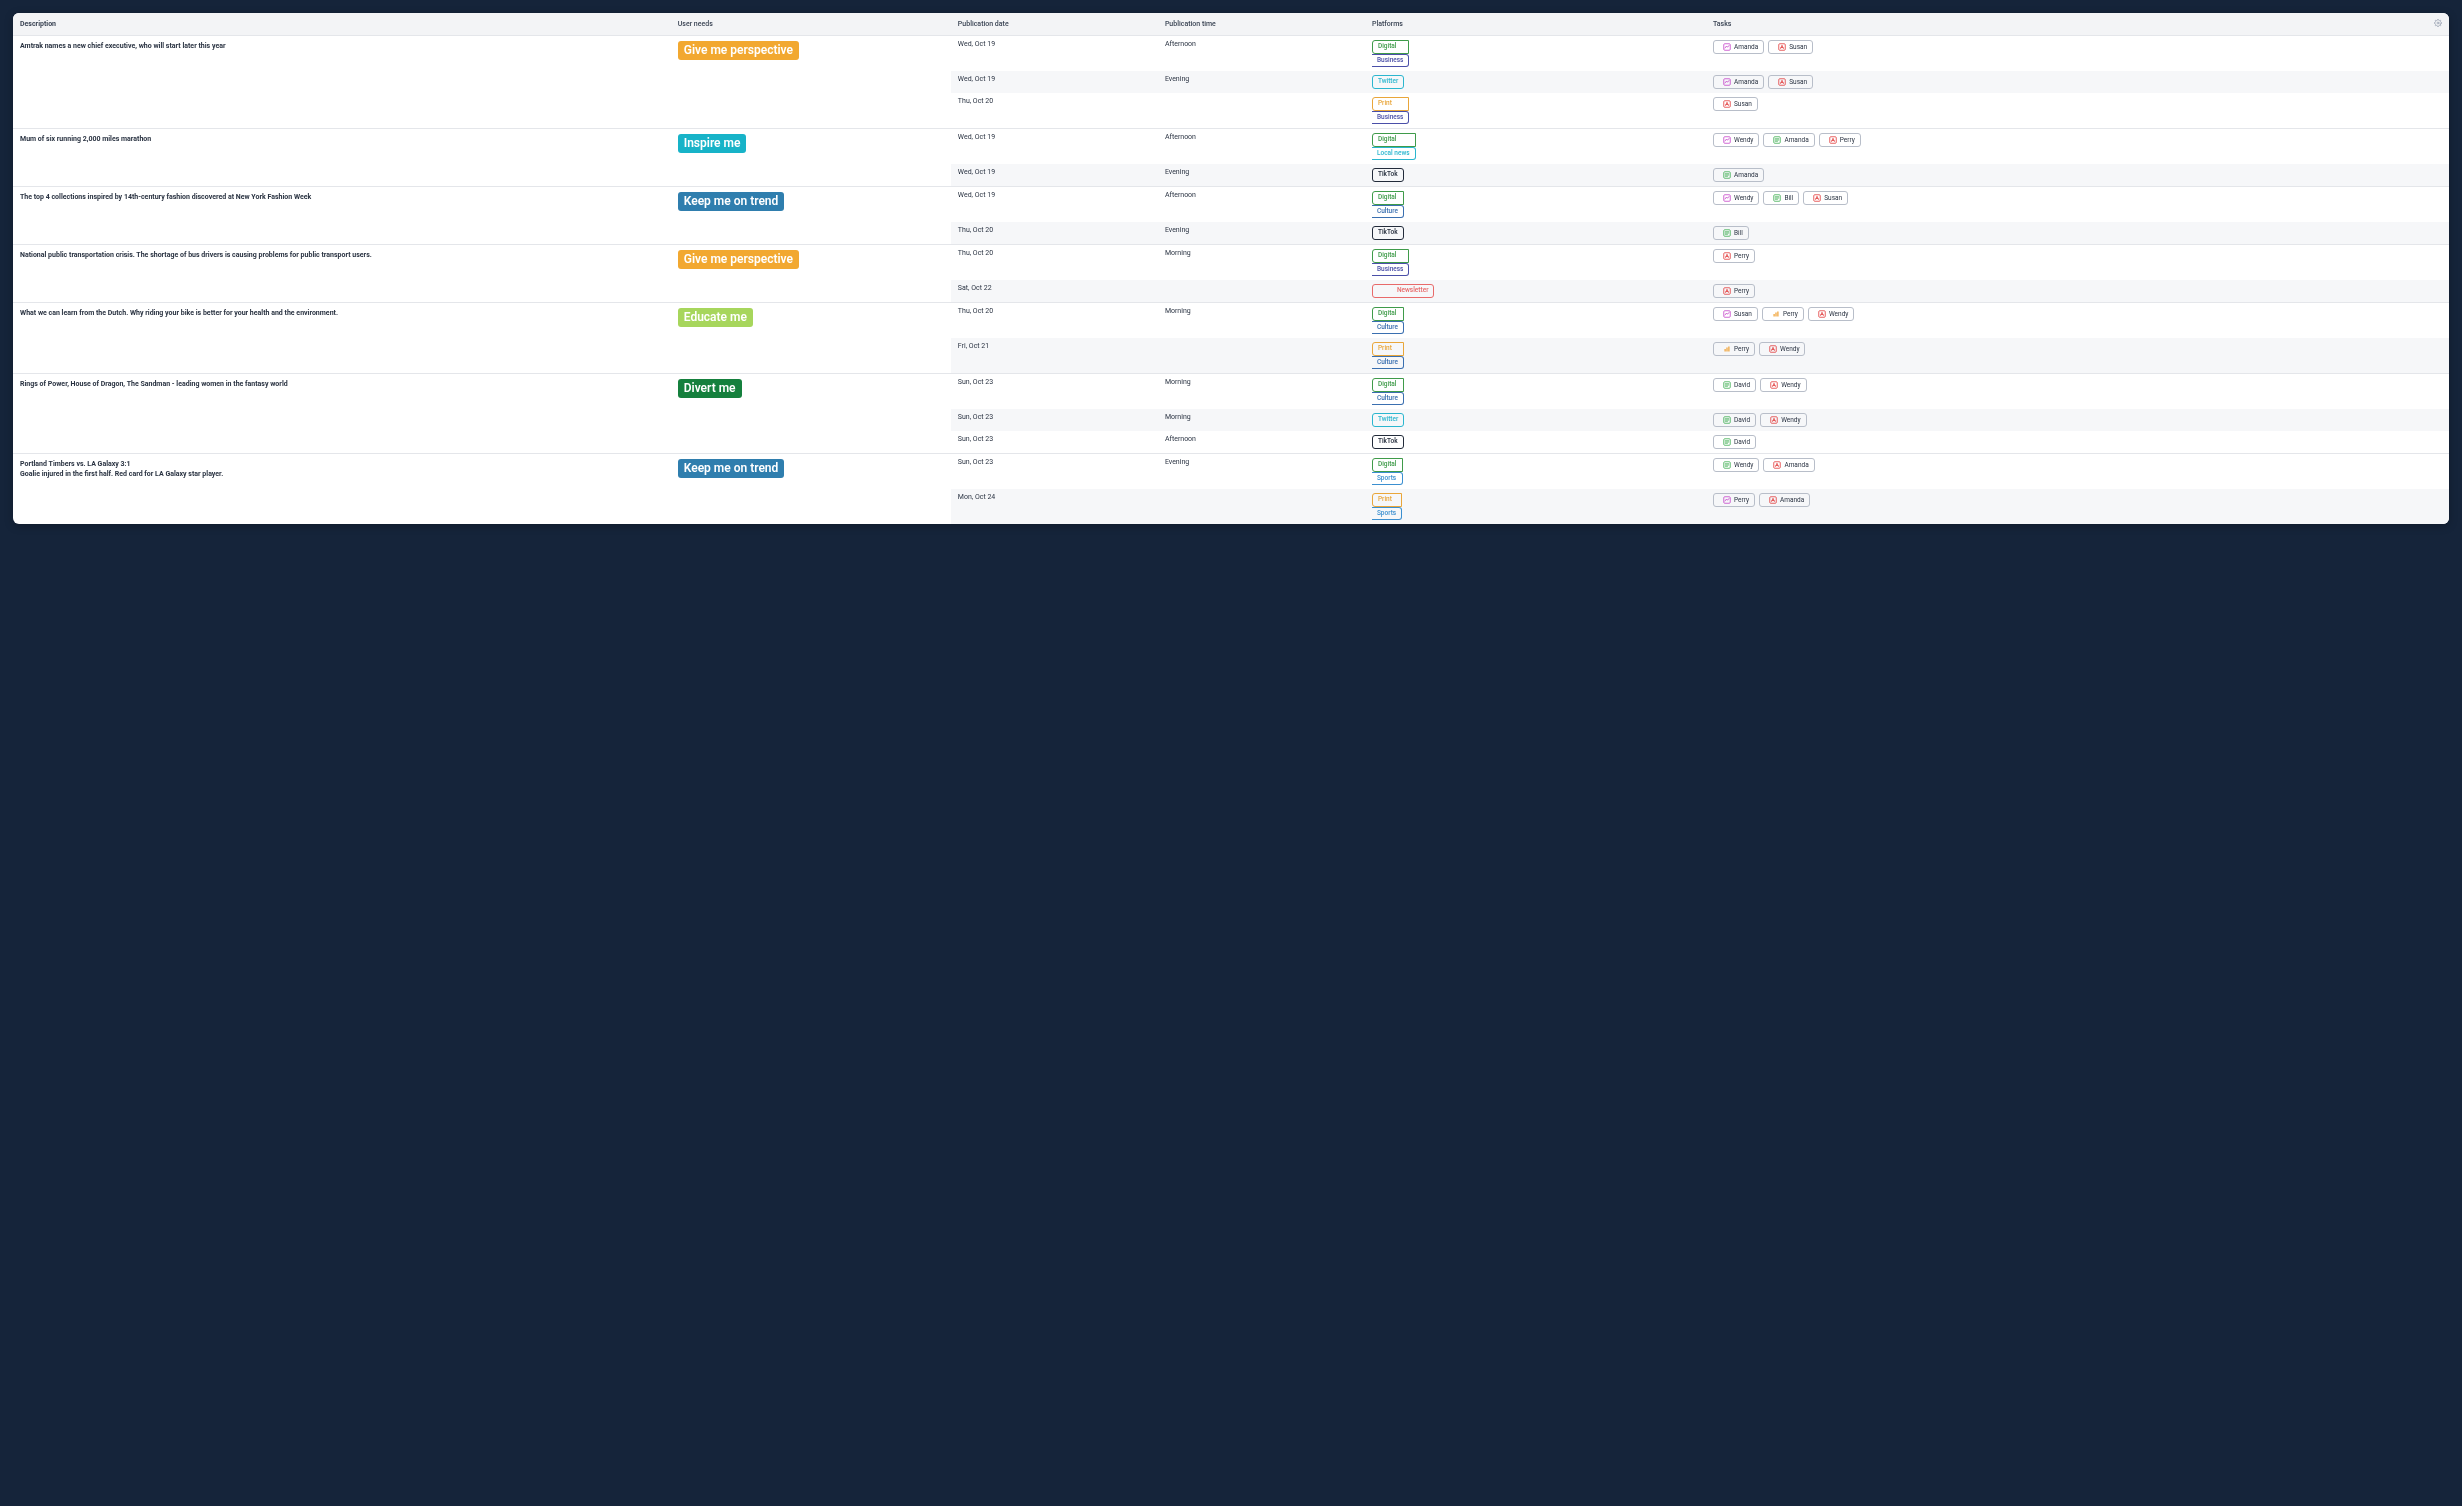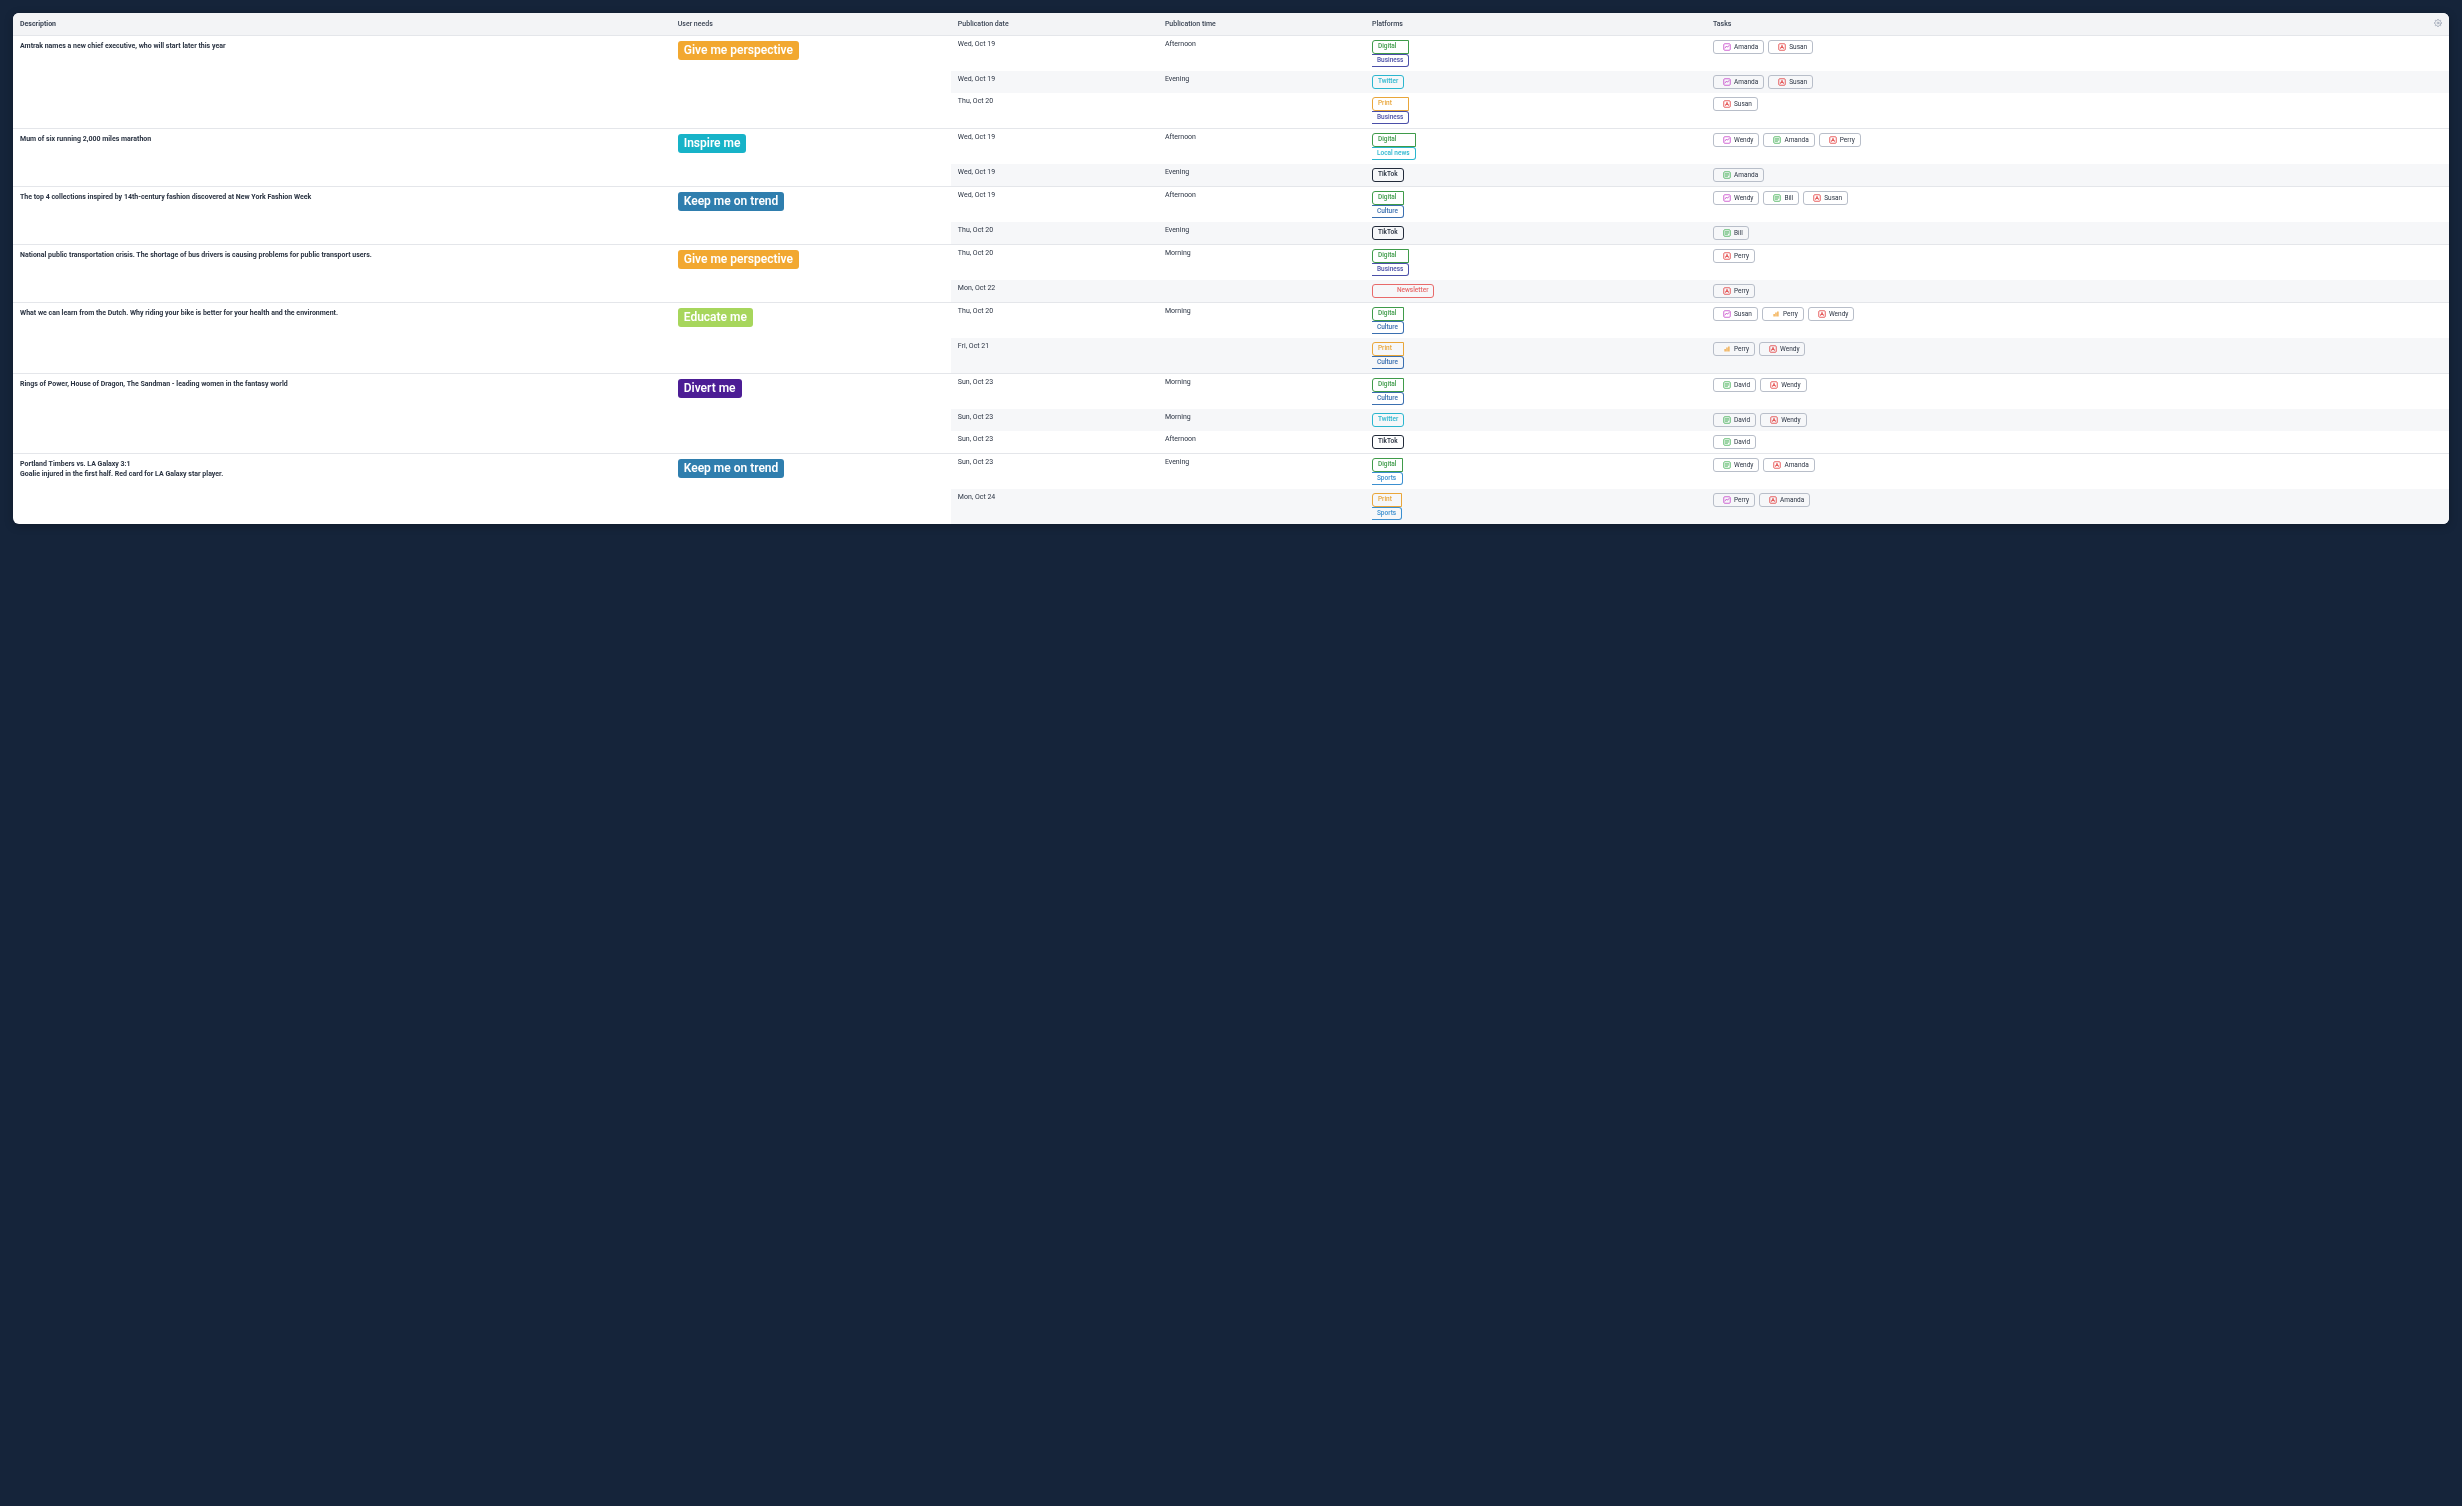--- a/index.html
+++ b/index.html
@@ -354,21 +354,21 @@
                     <path d="M5.2 11 L8 4.5 L10.8 11 M6 9 H10" stroke="#e23b3b" stroke-width="1.5" fill="none" stroke-linecap="round" stroke-linejoin="round"></path>
                   </svg>
                 </span>
                 <span>Perry</span>
               </span>
             </div>
           </td>
           <td class="col-gear subcell"></td>
         </tr>
         <tr class="zebra">
-          <td class="col-date subcell">Mon, Oct 22</td>
+          <td class="col-date subcell">Sat, Oct 22</td>
           <td class="col-time subcell"></td>
           <td class="col-plat subcell"><span class="pgroup">
               <span class="pseg solo" style="border-color: rgb(232, 106, 106); color: rgb(232, 106, 106); padding-left: 24px;">Newsletter</span>
             </span></td>
           <td class="col-task subcell">
             <div class="chips">
               <span class="chip">
                 <span>
                   <svg width="8" height="8" viewBox="0 0 16 16" fill="none">
                     <rect x="1.5" y="1.5" width="13" height="13" rx="2" stroke="#e23b3b" stroke-width="1.6"></rect>
@@ -451,21 +451,21 @@
                   </svg>
                 </span>
                 <span>Wendy</span>
               </span>
             </div>
           </td>
           <td class="col-gear subcell"></td>
         </tr>
         <tr class="topline">
           <td class="col-desc multiline" rowspan="3">Rings of Power, House of Dragon, The Sandman - leading women in the fantasy world</td>
-          <td class="col-need" rowspan="3"><span class="need" style="background: #4c1d95;">Divert me</span></td>
+          <td class="col-need" rowspan="3"><span class="need" style="background: #15803d;">Divert me</span></td>
           <td class="col-date subcell">Sun, Oct 23</td>
           <td class="col-time subcell">Morning</td>
           <td class="col-plat subcell"><span class="pgroup">
               <span class="pseg first" style="border-color: rgb(63, 155, 74); color: rgb(63, 155, 74);">Digital</span>
               <span class="pseg last" style="border-color: rgb(58, 111, 176); color: rgb(58, 111, 176);">Culture</span>
             </span></td>
           <td class="col-task subcell">
             <div class="chips">
               <span class="chip">
                 <span>

